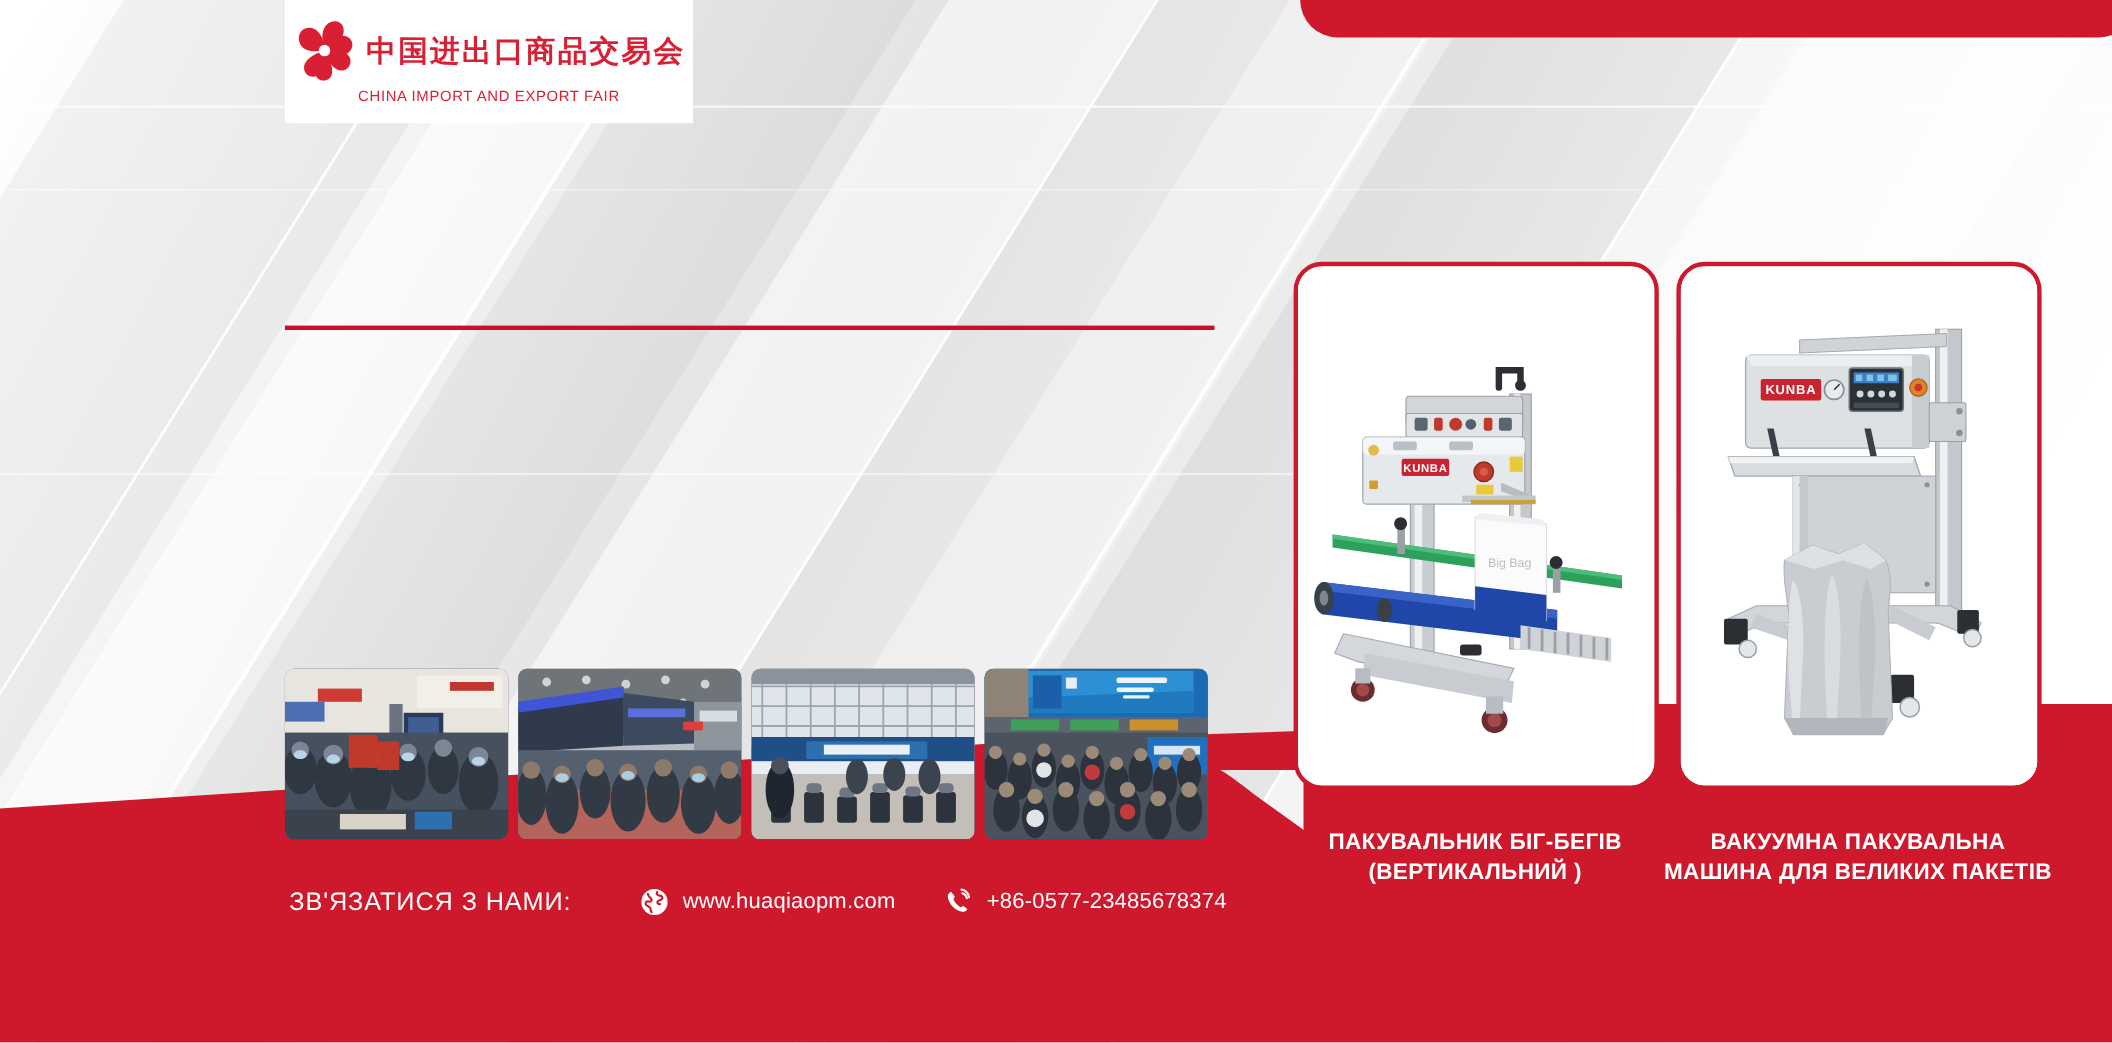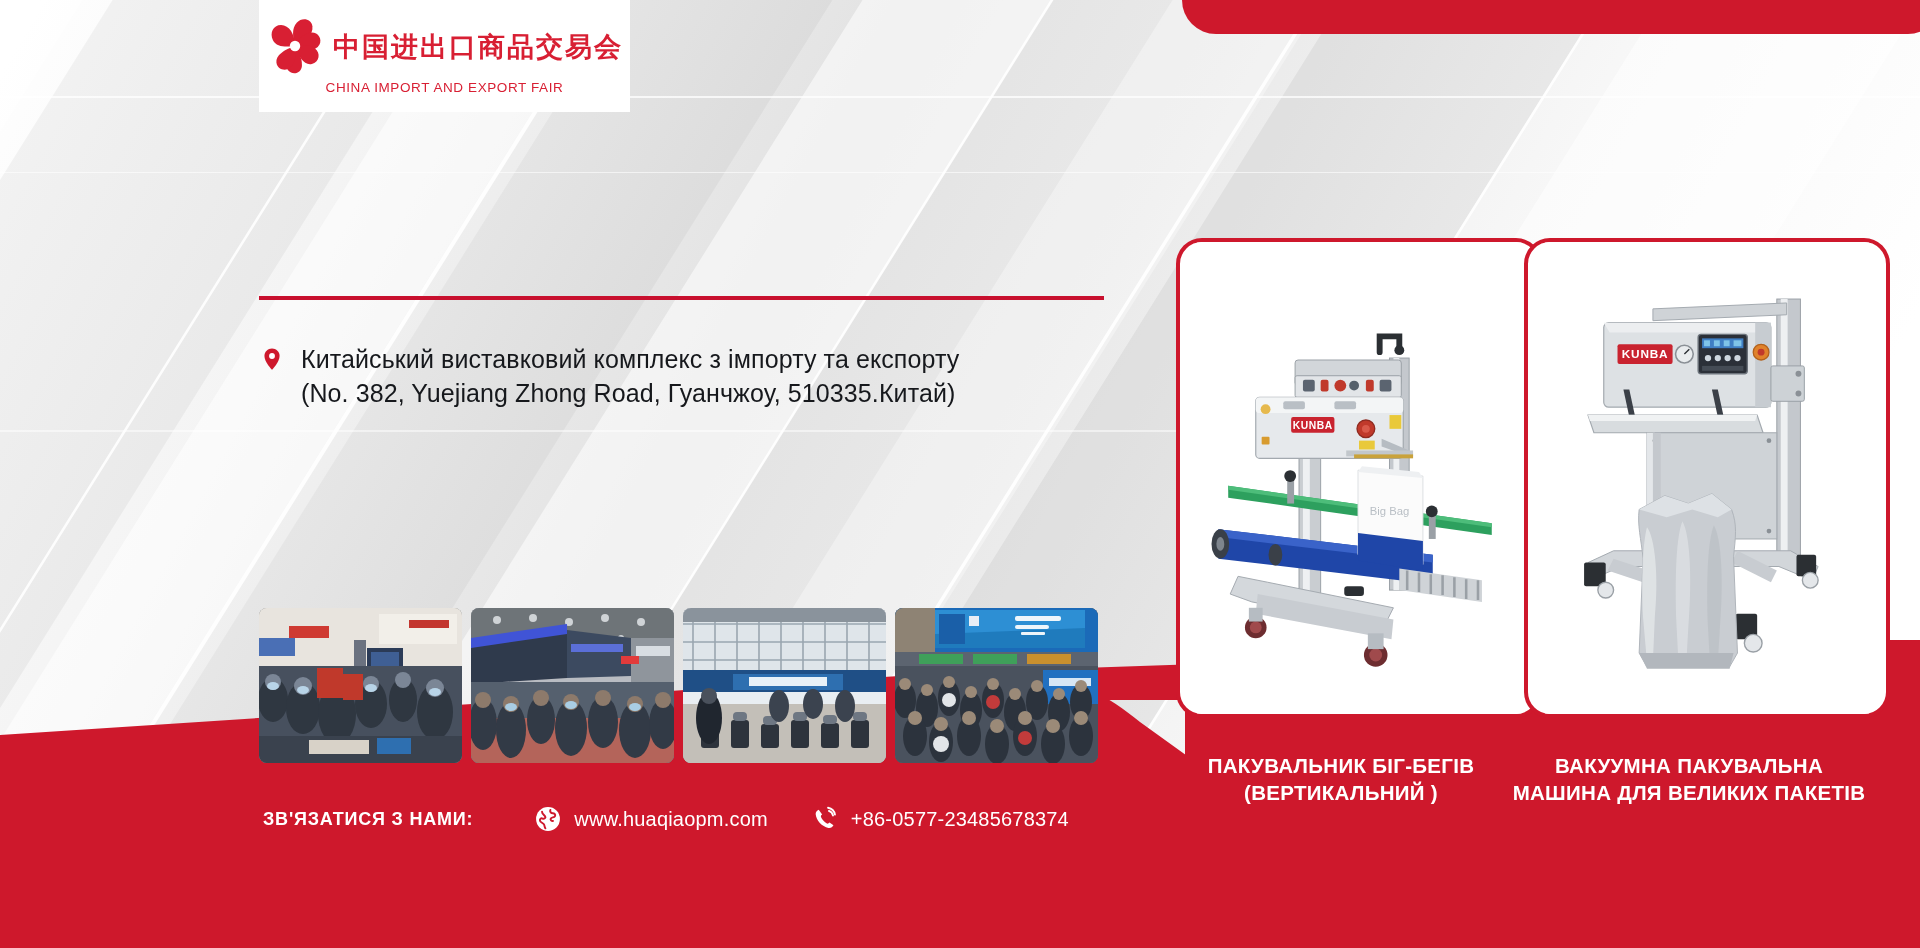--- a/index.html
+++ b/index.html
@@ -73,29 +73,29 @@
     width:203px; height:155px; border-radius:8px; overflow:hidden; position:relative;
     background:#3b4450;
   }
   .photo svg { display:block; width:100%; height:100%; }
   
   #contact-bar {
     position:absolute; left:263px; top:806px;
     display:flex; align-items:center; gap:0px; color:#ffffff;
   }
   #contact-label {
-    font-size:18px; font-weight:bold; letter-spacing:0.8px; white-space:nowrap;
+    font-size:23px; font-weight:normal; letter-spacing:0.8px; white-space:nowrap;
   }
   .contact-item { display:flex; align-items:center; gap:13px; white-space:nowrap; }
   #contact-web-item { margin-left:62px;text-align:center; }
   #contact-phone-item { margin-left:44px; }
   .contact-text { font-size:20px; color:#ffffff; letter-spacing:0.2px; }
   
   .product-card {
-    position:absolute; width:366px; height:480px;
+    position:absolute; width:332px; height:480px;
     background:#ffffff; border:4px solid #ce182c; border-radius:26px;
     overflow:hidden;
   }
   #product-card-0 { left:1176px; top:238px; }
   #product-card-1 { left:1524px; top:238px; }
   .product-card svg { display:block; width:100%; height:100%; }
   .product-caption {
     position:absolute; width:360px; text-align:center; color:#ffffff;
     font-size:20.5px; font-weight:bold; line-height:1.32; letter-spacing:0.3px;
   }
@@ -154,30 +154,20 @@
       </div>
       <span id="logo-en">CHINA IMPORT AND EXPORT FAIR</span>
     </div>
   </div>
 
   <div id="divider"></div>
 
   <div id="info-block">
 
 
-    <div class="info-row">
-      <svg class="info-icon" viewBox="0 0 24 24">
-        <path d="M12 2.2 C8.1 2.2 5 5.3 5 9.2 C5 14.6 12 22 12 22 C12 22 19 14.6 19 9.2 C19 5.3 15.9 2.2 12 2.2 Z" fill="#ce182c"></path>
-        <circle cx="12" cy="9.2" r="2.7" fill="#ffffff"></circle>
-      </svg>
-      <div class="info-text">
-        <span>Китайський виставковий комплекс з імпорту та експорту</span>
-        <span class="line2">(No. 382, Yuejiang Zhong Road, Гуанчжоу, 510335.Китай)</span>
-      </div>
-    </div>
 
   </div>
 
 
   <div id="photo-strip">
 
     <div class="photo">
       <svg viewBox="0 0 203 155" preserveAspectRatio="none">
         <rect width="203" height="155" fill="#d9d4cd"></rect>
         <rect y="0" width="203" height="58" fill="#e8e4de"></rect>

